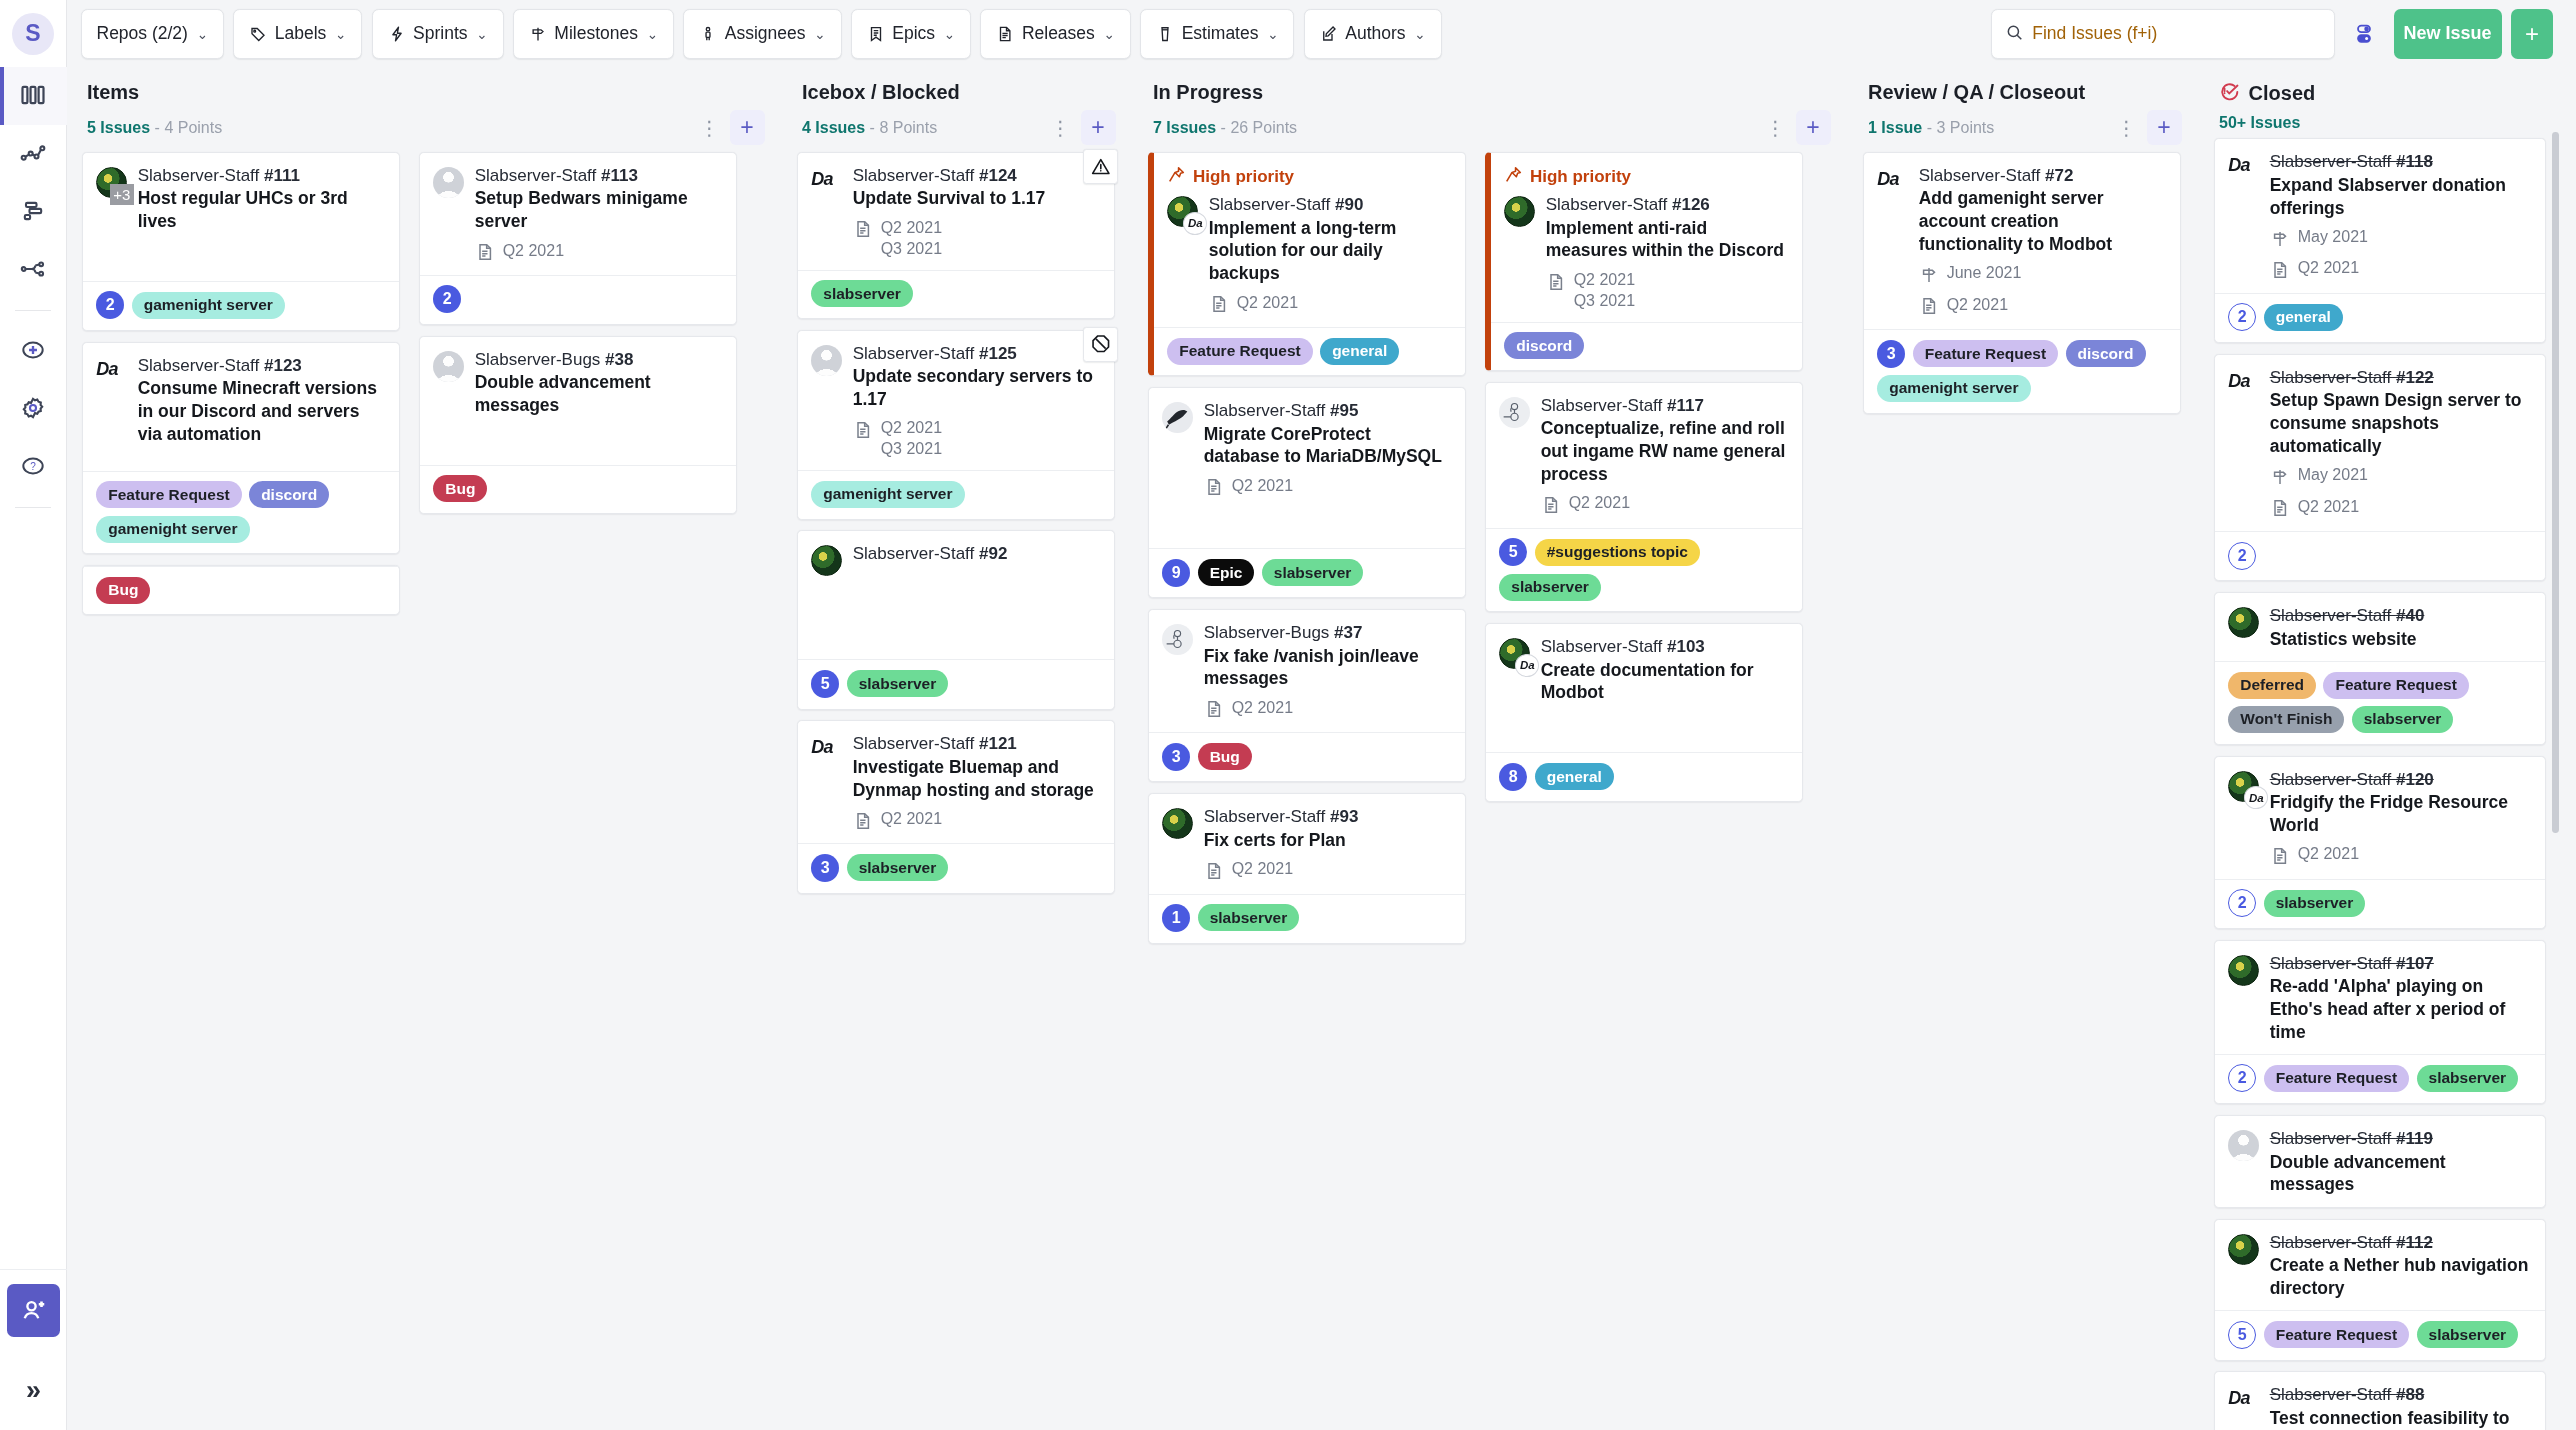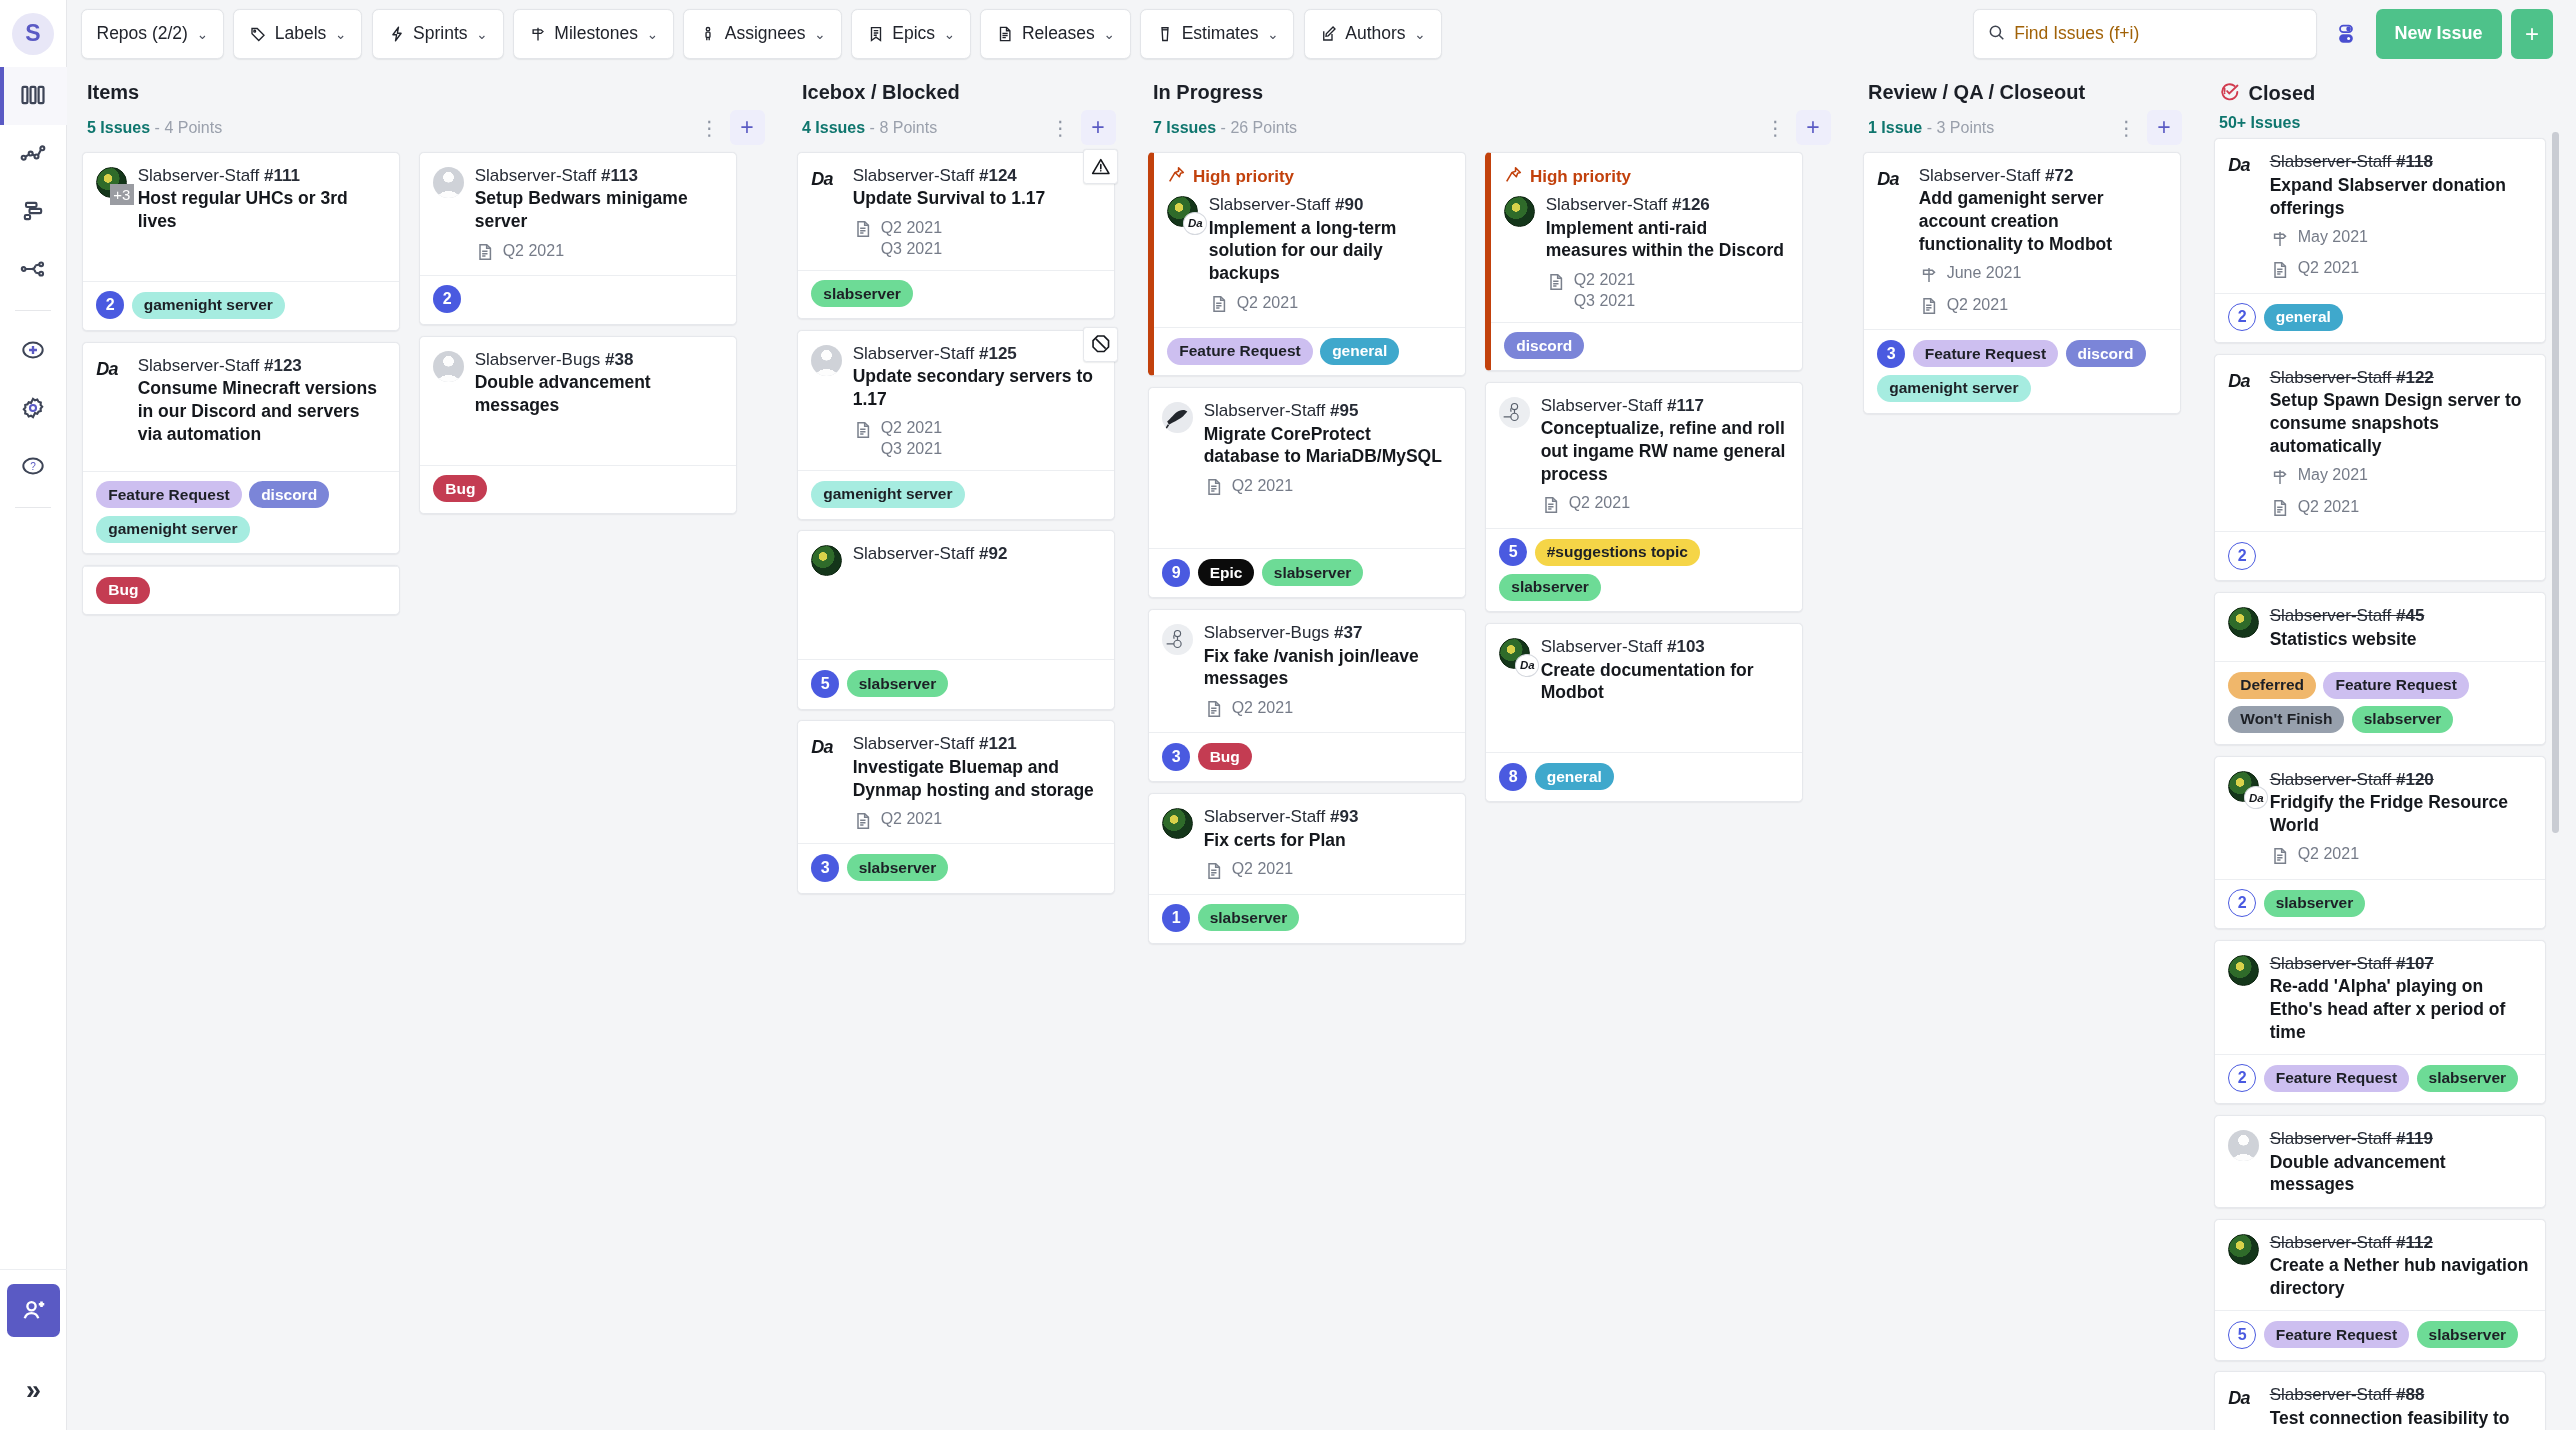--- a/index.html
+++ b/index.html
@@ -75,21 +75,21 @@
   .search {
     width: 344px; height: 50px; background: #fff;
     border: 0.7px solid #e3e5e9; border-radius: 6.7px;
     display: flex; align-items: center; gap: 8px; padding: 0 13.5px;
     box-shadow: 0 0.7px 1.3px rgba(16,22,26,.07);
   }
   .search .ph { font-size: 17.5px; color: #a16207; }
   .toggle-btn { width: 40px; display: flex; align-items: center; justify-content: center; }
   .new-issue {
     height: 50px; background: #4ec28a; color: #fff; border-radius: 6.7px;
-    display: flex; align-items: center; padding: 0 19px;
+    display: flex; align-items: center; padding: 0 10px;
     font-size: 18px; font-weight: bold; white-space: nowrap;
   }
   .plus-btn {
     height: 50px; width: 42px; background: #4ec28a; color: #fff;
     border-radius: 6.7px; display: flex; align-items: center; justify-content: center;
     font-size: 24px;
   }
 
   
   .board {
@@ -1027,21 +1027,21 @@
                 </div>
               </div>
               <div class="card closed">
       <div class="card-body" style="min-height:64px">
 
         <div class="row-head">
           <div class="avatar-wrap">
                       <span class="avatar green"></span>
                     </div>
           <div class="texts">
-            <div class="repo-line">Slabserver-Staff <b>#45</b></div>
+            <div class="repo-line">Slabserver-Staff <b>#40</b></div>
             <div class="issue-title">Statistics website</div>
 
           </div>
         </div>
       </div>
                 <div class="card-foot">
                   <span class="tag" style="background:#f0b76b;">Deferred</span>
                   <span class="tag" style="background:#cdbff0;">Feature Request</span>
                   <span class="tag" style="background:#97a0ad;">Won't Finish</span>
                   <span class="tag" style="background:#6ddb96;">slabserver</span>

